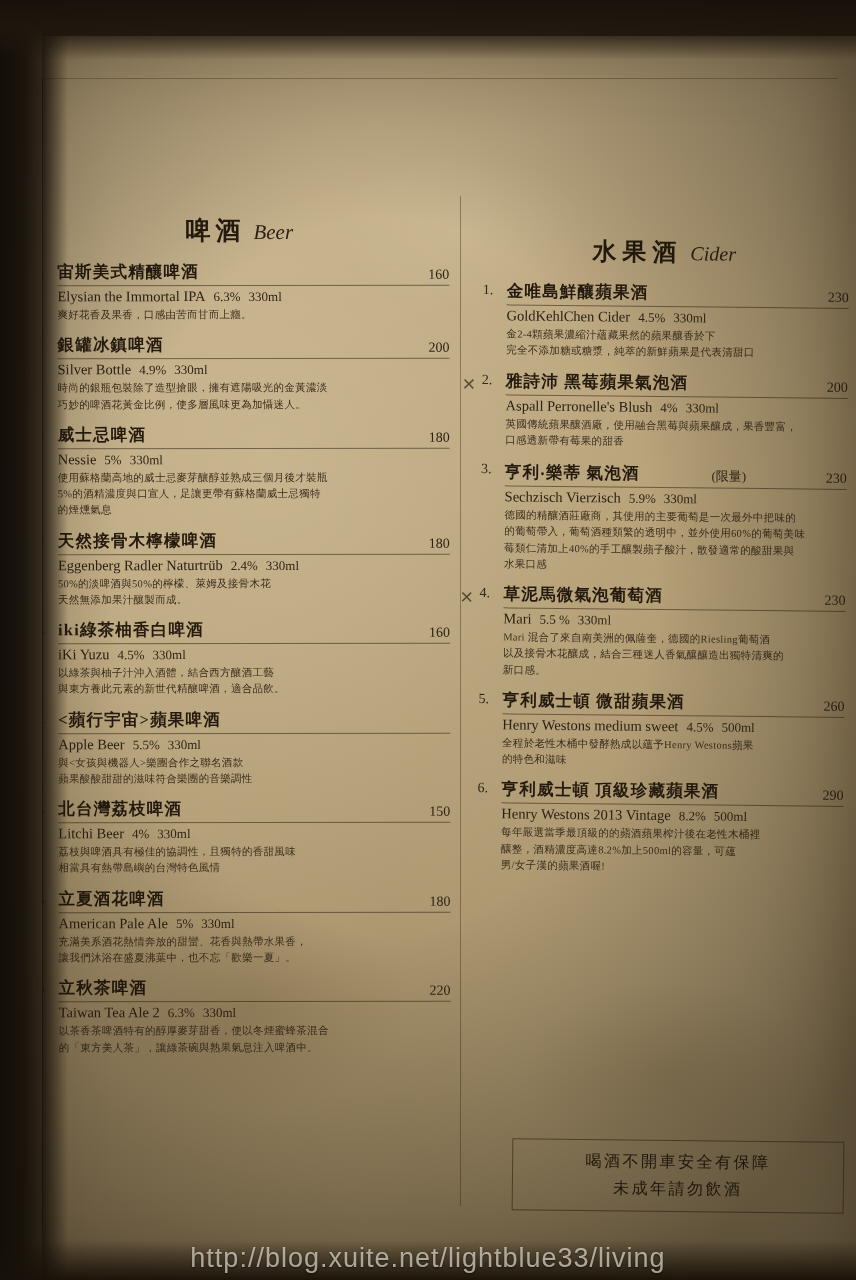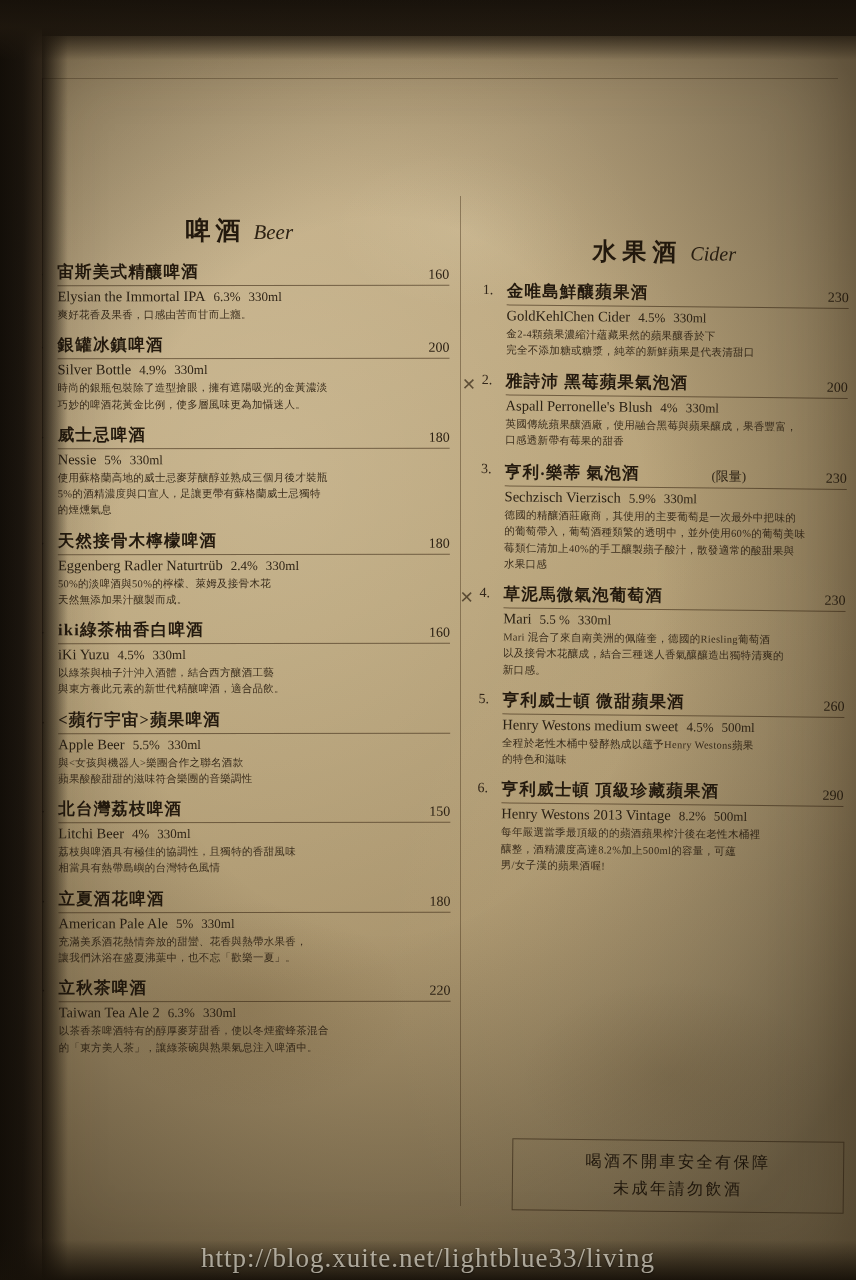--- a/index.html
+++ b/index.html
@@ -130,21 +130,21 @@
     display:flex; flex-direction:column; align-items:center; justify-content:center;
     gap:6px;
   }
   #notice div {
     font-size:16px; letter-spacing:2.5px; color:#241a0e;
   }
   
   #watermark {
     position:absolute; left:0; bottom:6px; width:856px;
     text-align:center;
-    font-family:Liberation Serif, serif;
+    font-family:Liberation Sans, sans-serif;
     font-size:27px;
     color:rgba(255,250,235,0.62);
     letter-spacing:1px;
     text-shadow:0 1px 2px rgba(0,0,0,0.5);
     white-space:nowrap;
   }
   
   .stain {
     position:absolute; border-radius:50%;
     pointer-events:none;

